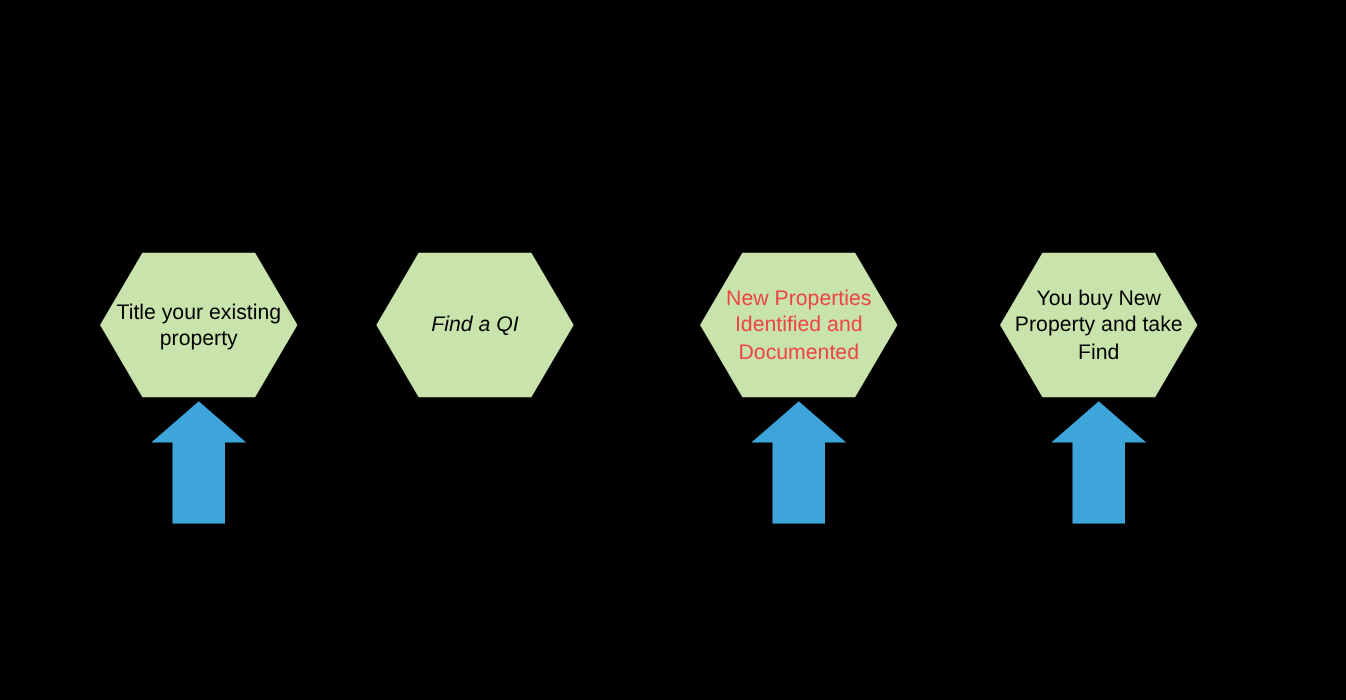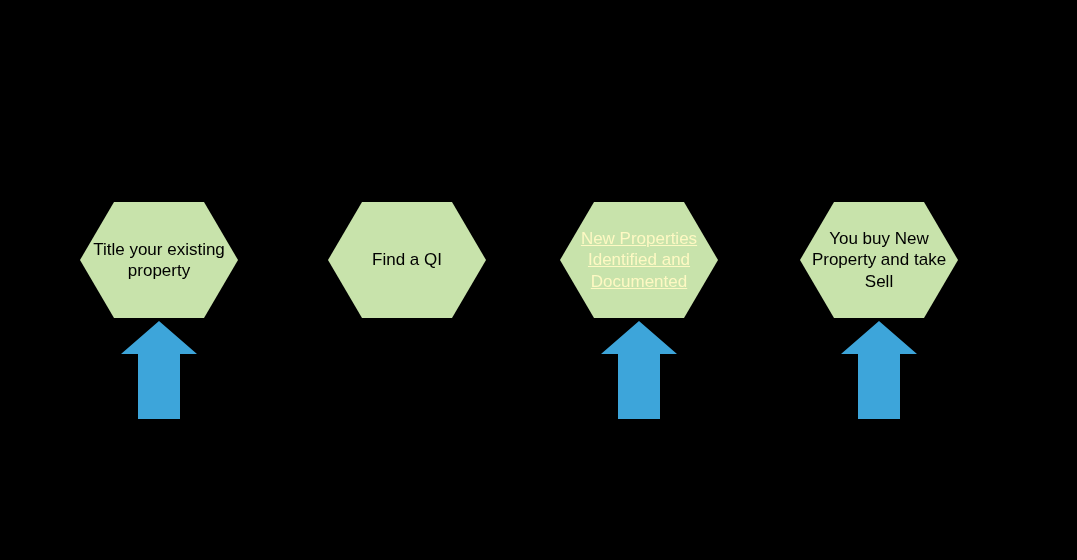--- a/index.html
+++ b/index.html
@@ -65,52 +65,52 @@
         <polygon class="hex-polygon" points="0,58 34,0 124,0 158,58 124,116 34,116" fill="#c8e3ab" stroke="none"></polygon>
       </svg>
       <div class="step-label" style="color: rgb(0, 0, 0);">Title your existing
 property</div>
     </div>
     <svg class="arrow" width="76" height="98" viewBox="0 0 76 98">
       <polygon class="arrow-polygon" points="38,0 76,33 59,33 59,98 17,98 17,33 0,33" fill="#3da5da" stroke="none"></polygon>
     </svg>
   </div>
 
-  <div class="step" style="left: 328px;">
+  <div class="step" style="left: 301px; font-style: italic;">
     <div class="hex-wrap">
       <svg width="158" height="116" viewBox="0 0 158 116">
         <polygon class="hex-polygon" points="0,58 34,0 124,0 158,58 124,116 34,116" fill="#c8e3ab" stroke="none"></polygon>
       </svg>
       <div class="step-label" style="color: rgb(0, 0, 0);">Find a QI</div>
     </div>
     <svg class="arrow" width="76" height="98" viewBox="0 0 76 98" style="visibility: hidden;">
       <polygon class="arrow-polygon" points="38,0 76,33 59,33 59,98 17,98 17,33 0,33" fill="#3da5da" stroke="none"></polygon>
     </svg>
   </div>
 
   <div class="step" style="left: 560px;">
     <div class="hex-wrap">
       <svg width="158" height="116" viewBox="0 0 158 116">
         <polygon class="hex-polygon" points="0,58 34,0 124,0 158,58 124,116 34,116" fill="#c8e3ab" stroke="none"></polygon>
       </svg>
-      <div class="step-label" style="color: #fef9c3; text-decoration: underline;">New Properties
+      <div class="step-label" style="color: #ef4444;">New Properties
 Identified and
 Documented</div>
     </div>
     <svg class="arrow" width="76" height="98" viewBox="0 0 76 98">
       <polygon class="arrow-polygon" points="38,0 76,33 59,33 59,98 17,98 17,33 0,33" fill="#3da5da" stroke="none"></polygon>
     </svg>
   </div>
 
   <div class="step" style="left: 800px;">
     <div class="hex-wrap">
       <svg width="158" height="116" viewBox="0 0 158 116">
         <polygon class="hex-polygon" points="0,58 34,0 124,0 158,58 124,116 34,116" fill="#c8e3ab" stroke="none"></polygon>
       </svg>
       <div class="step-label" style="color: rgb(0, 0, 0);">You buy New
 Property and take
-Sell</div>
+Find</div>
     </div>
     <svg class="arrow" width="76" height="98" viewBox="0 0 76 98">
       <polygon class="arrow-polygon" points="38,0 76,33 59,33 59,98 17,98 17,33 0,33" fill="#3da5da" stroke="none"></polygon>
     </svg>
   </div>
 </div>
 
 </body></html>

